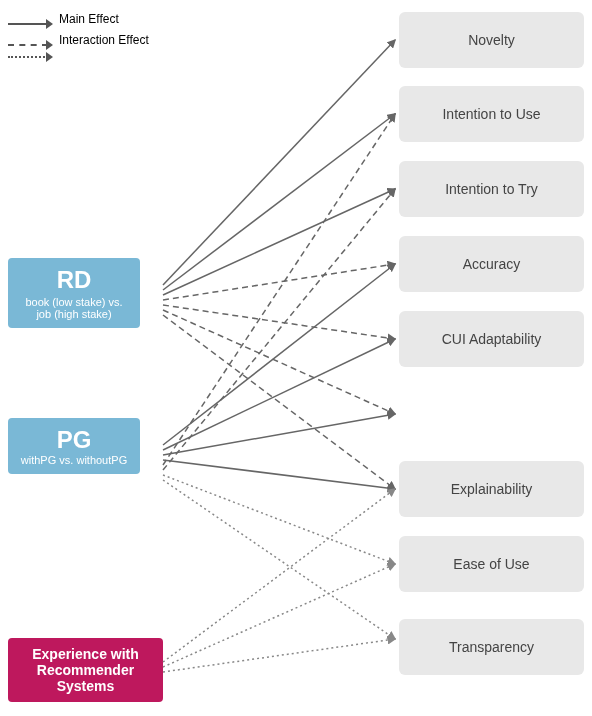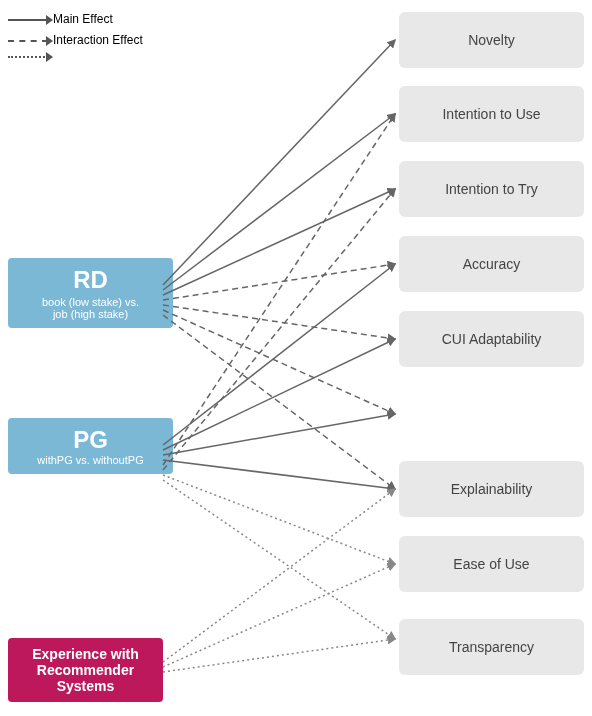--- a/index.html
+++ b/index.html
@@ -21,21 +21,22 @@
     
     .legend {
       position: absolute;
       top: 10px;
       left: 8px;
       font-size: 12px;
       line-height: 1.6;
     }
     .legend-item {
       display: flex;
-      align-items: center;
+      align-items: flex-end;
+      gap: 6px;
       margin-bottom: 2px;
     }
     .legend-line {
       width: 40px;
       height: 2px;
       display: inline-block;
       position: relative;
     }
     .legend-line.solid { background: #555; }
     .legend-line.dashed {
@@ -53,21 +54,21 @@
       border-top: 5px solid transparent;
       border-bottom: 5px solid transparent;
       border-left: 7px solid #555;
       margin-left: -2px;
     }
 
     
     .left-box {
       position: absolute;
       left: 8px;
-      width: 165px;
+      width: 132px;
       border-radius: 4px;
       text-align: center;
       padding: 8px 6px;
     }
     .box-rd {
       top: 258px;
       background: #7ab8d6;
       color: white;
     }
     .box-rd .box-title {

